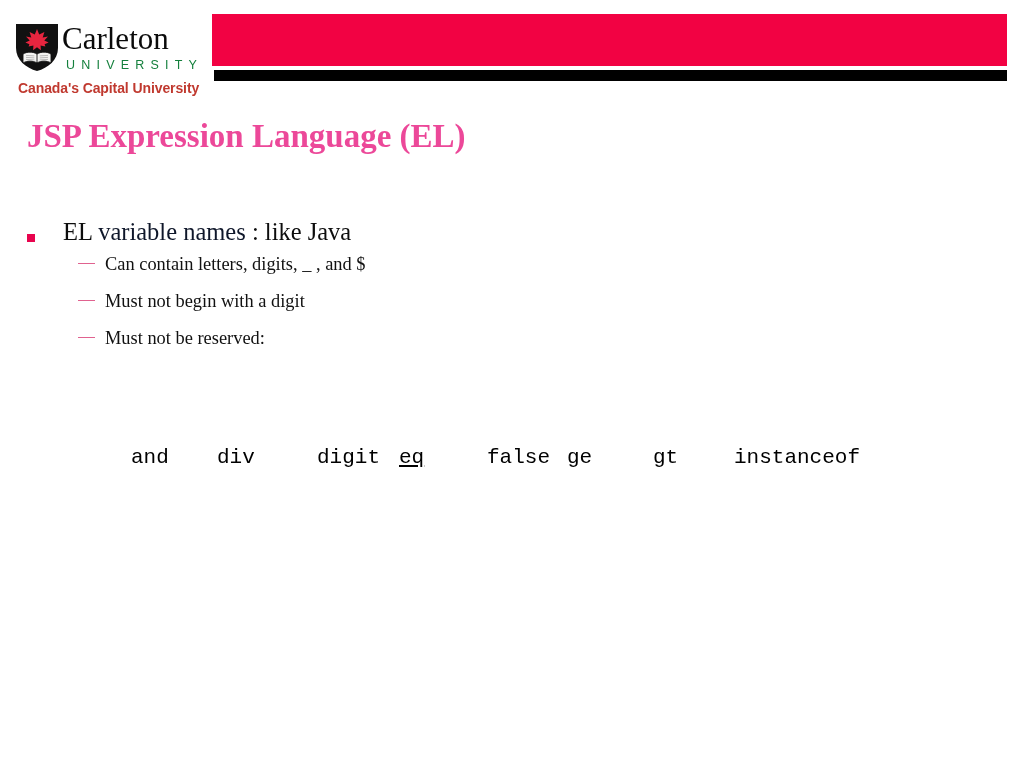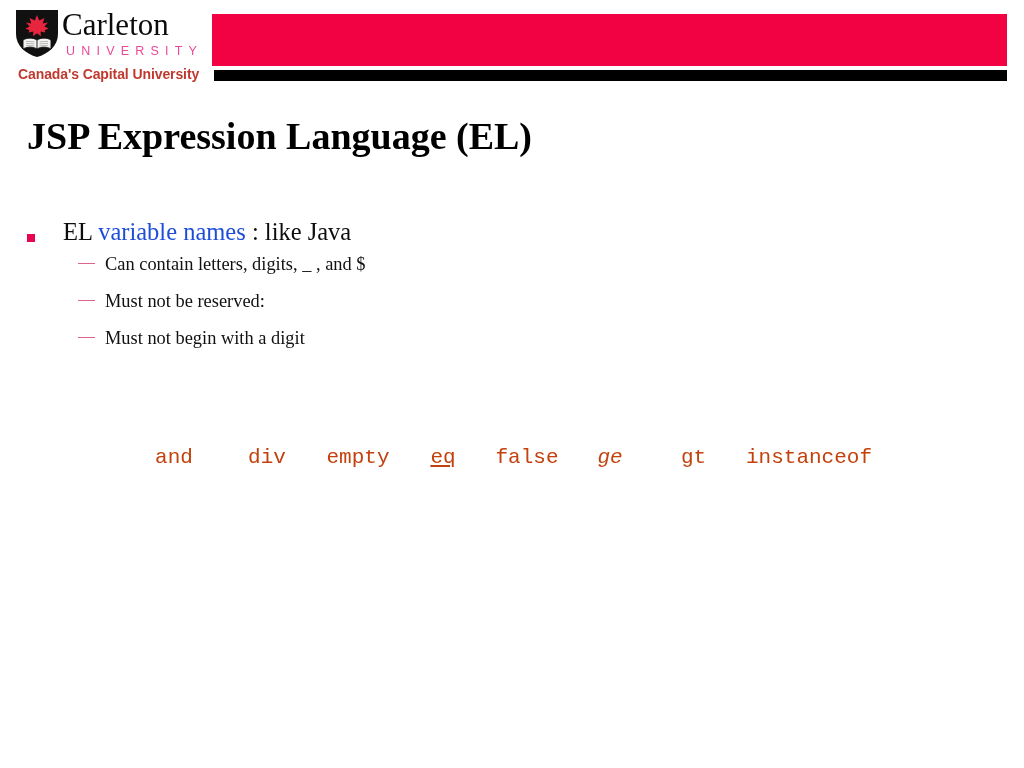--- a/index.html
+++ b/index.html
@@ -20,21 +20,21 @@
     position: absolute;
     left: 0;
     top: 0;
     width: 1024px;
     height: 92px;
   }
 
   #brand-logo {
     position: absolute;
     left: 8px;
-    top: 6px;
+    top: 20px;
     width: 196px;
     height: 76px;
   }
 
   
   #crest {
     position: absolute;
     left: 6px;
     top: 2px;
     width: 46px;
@@ -53,21 +53,21 @@
     font-weight: 400;
   }
 
   #wordmark-university {
     position: absolute;
     left: 58px;
     top: 38px;
     font-family: "Liberation Sans", sans-serif;
     font-size: 12.5px;
     letter-spacing: 6.2px;
-    color: #ec4899;
+    color: #15803d;
     font-weight: 400;
   }
 
   #brand-tagline {
     position: absolute;
     left: 10px;
     top: 60px;
     font-family: "Liberation Sans", sans-serif;
     font-size: 14px;
     font-weight: bold;
@@ -93,23 +93,23 @@
     background: #000000;
   }
 
   
   #page-title {
     position: absolute;
     left: 27px;
     top: 115px;
     font-family: "Liberation Serif", serif;
     font-weight: bold;
-    font-size: 38px;
+    font-size: 33px;
     line-height: 42px;
-    color: #000000;
+    color: #ec4899;
     white-space: nowrap;
   }
 
   
   #content-body {
     position: absolute;
     left: 0;
     top: 216px;
     width: 1024px;
   }
@@ -124,21 +124,21 @@
   }
   .bullet-l1 .marker-square {
     position: absolute;
     left: 27px;
     top: 18px;
     width: 8px;
     height: 8px;
     background: #e8044e;
   }
   .bullet-l1 .accent {
-    color: #1d4ed8;
+    color: #0f172a;
     margin-top: 12px;
   }
 
   .sub-list {
     margin-top: 5px;
   }
   .bullet-l2 {
     position: relative;
     padding-left: 105px;
     font-size: 18.4px;
@@ -156,39 +156,38 @@
     background: #e0628f;
   }
 
   
   #reserved-words-block {
     position: absolute;
     left: 131px;
     top: 446px;
     font-family: "Liberation Mono", monospace;
     font-size: 21px;
-    color: #c2410c;
-    text-align: center;
+    color: #000000;
   }
   #reserved-words-block table {
     border-collapse: collapse;
   }
   #reserved-words-block td {
     padding: 0 0 11px 0;
     vertical-align: top;
     line-height: 24px;
     white-space: pre;
     font-family: "Liberation Mono", monospace;
   }
   #reserved-words-block td.c0 { width: 86px; }
   #reserved-words-block td.c1 { width: 100px; margin-left: 33px; }
   #reserved-words-block td.c2 { width: 82px; }
   #reserved-words-block td.c3 { width: 88px; text-decoration: underline; }
   #reserved-words-block td.c4 { width: 80px; margin-left: 36px; }
-  #reserved-words-block td.c5 { width: 86px; font-style: italic; }
+  #reserved-words-block td.c5 { width: 86px; }
   #reserved-words-block td.c6 { width: 81px; }
   #reserved-words-block td.c7 { width: 150px; }
 </style>
 </head>
 <body>
 
 <div id="slide-header">
 
   <div id="brand-logo">
 
@@ -229,36 +228,36 @@
     <span>: like Java</span>
   </div>
 
   <div class="sub-list">
     <div class="bullet-l2">
       <span class="marker-dash"></span>
       <span>Can contain letters, digits, _ , and $</span>
     </div>
     <div class="bullet-l2">
       <span class="marker-dash"></span>
-      <span>Must not be reserved:</span>
+      <span>Must not begin with a digit</span>
     </div>
     <div class="bullet-l2">
       <span class="marker-dash"></span>
-      <span>Must not begin with a digit</span>
+      <span>Must not be reserved:</span>
     </div>
   </div>
 </div>
 
 <div id="reserved-words-block">
   <table>
     <tbody>
       <tr>
         <td class="c0">and</td>
         <td class="c1">div</td>
-        <td class="c2">empty</td>
+        <td class="c2">digit</td>
         <td class="c3">eq</td>
         <td class="c4">false</td>
         <td class="c5">ge</td>
         <td class="c6">gt</td>
         <td class="c7">instanceof</td>
       </tr>
     </tbody>
   </table>
 </div>
 

